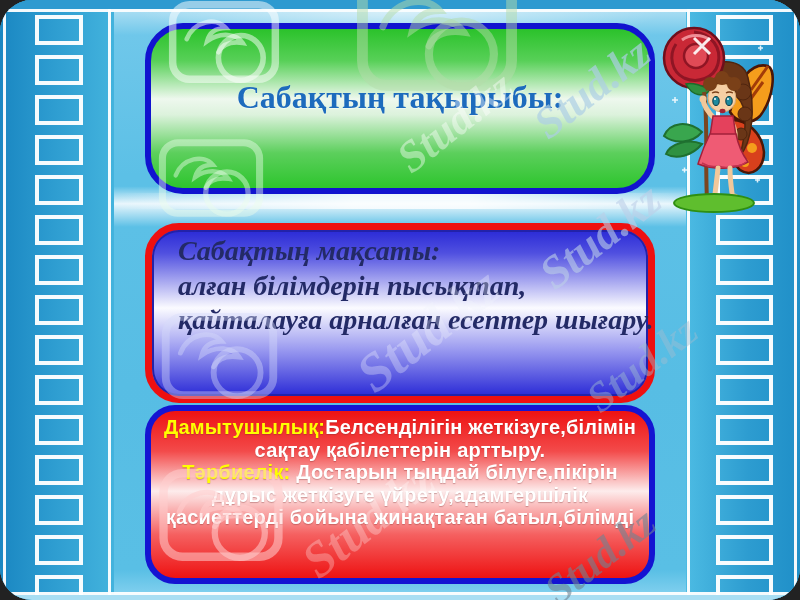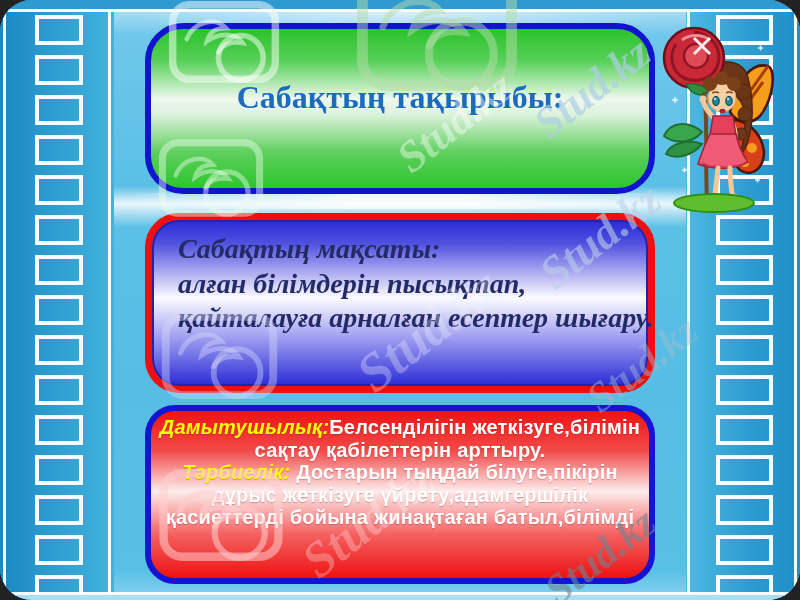--- a/index.html
+++ b/index.html
@@ -40,39 +40,39 @@
   .title-box{
     top:23px;height:171px;border:6px solid #1113cf;border-radius:38px;
     background:linear-gradient(180deg,#2bc22b 0%,#58d058 20%,#eef8ee 44%,#dcf2dc 54%,#5ccf5c 78%,#2dc52d 100%);
     text-align:center;padding-top:48px;
   }
   .title-box .t{
     font-family:"Liberation Serif",serif;font-weight:bold;font-size:32px;line-height:40px;
     color:#1d6bbd;text-shadow:0 1px 1px rgba(255,255,255,.5);
   }
   .objective-box{
-    top:213px;height:180px;border:7px solid #ee1010;border-radius:34px;
+    top:223px;height:180px;border:7px solid #ee1010;border-radius:34px;
     background:linear-gradient(180deg,#2a2ad6 0%,#5050e0 14%,#fbfbff 47%,#9a9af0 72%,#2a2ad6 100%);
     box-shadow:inset 0 0 0 2px #2222aa;
-    padding:12px 0 0 26px;
+    padding:4px 0 0 26px;
   }
   .objective-box .t{
     font-family:"Liberation Serif",serif;font-weight:bold;font-style:italic;font-size:28px;line-height:34.5px;
     color:#232a66;white-space:nowrap;
   }
   .goals-box{
     top:405px;height:179px;border:6px solid #1414d2;border-radius:30px;
     background:linear-gradient(180deg,#ee1212 0%,#f34a4a 24%,#fdecec 48%,#f56060 74%,#ee1212 100%);
     text-align:center;padding-top:5px;
   }
   .goals-box .gl{
     font-size:20px;line-height:22.6px;font-weight:bold;color:#ffffff;white-space:nowrap;
     text-shadow:0 1px 1px rgba(120,40,40,.35);letter-spacing:.2px;
   }
-  .goals-box .yl{color:#ffff00;font-style:italic;}
+  .goals-box .yl{color:#ffff00;}
   
   .wm-text{
     position:absolute;z-index:6;transform:translate(-50%,-50%) rotate(-38deg);
     font-family:"Liberation Serif",serif;font-style:italic;font-weight:bold;white-space:nowrap;
     pointer-events:none;
   }
   .wm-logo{position:absolute;z-index:6;pointer-events:none;}
   
   .fairy{position:absolute;left:652px;top:20px;width:130px;height:195px;z-index:7;}
 </style>

